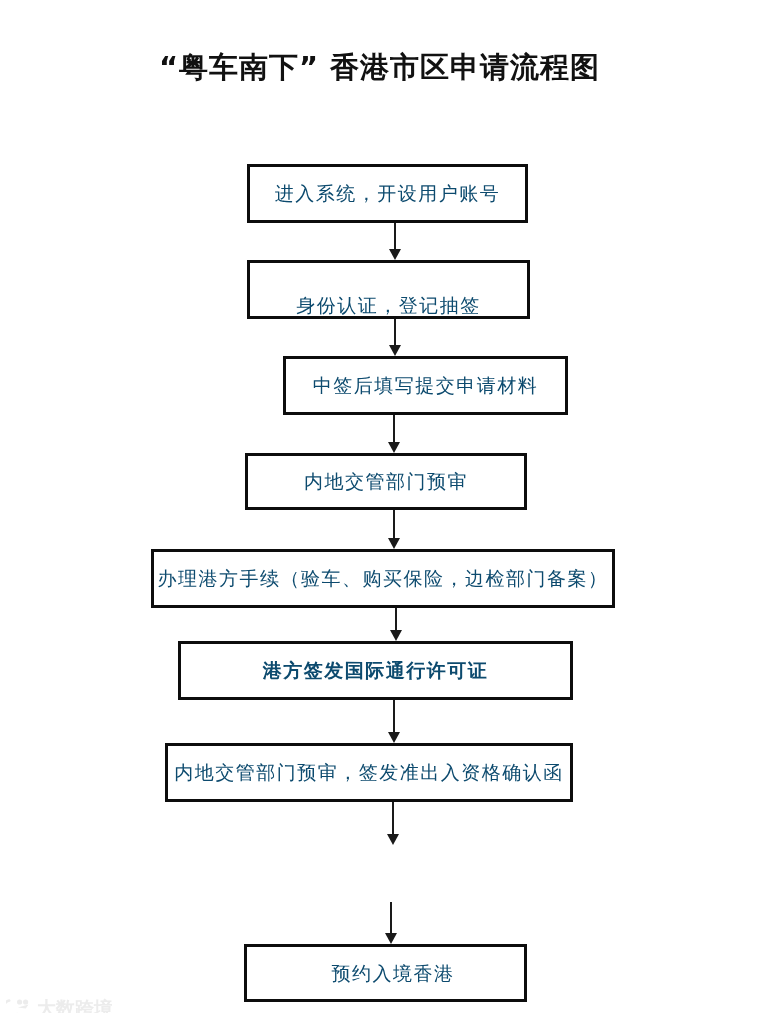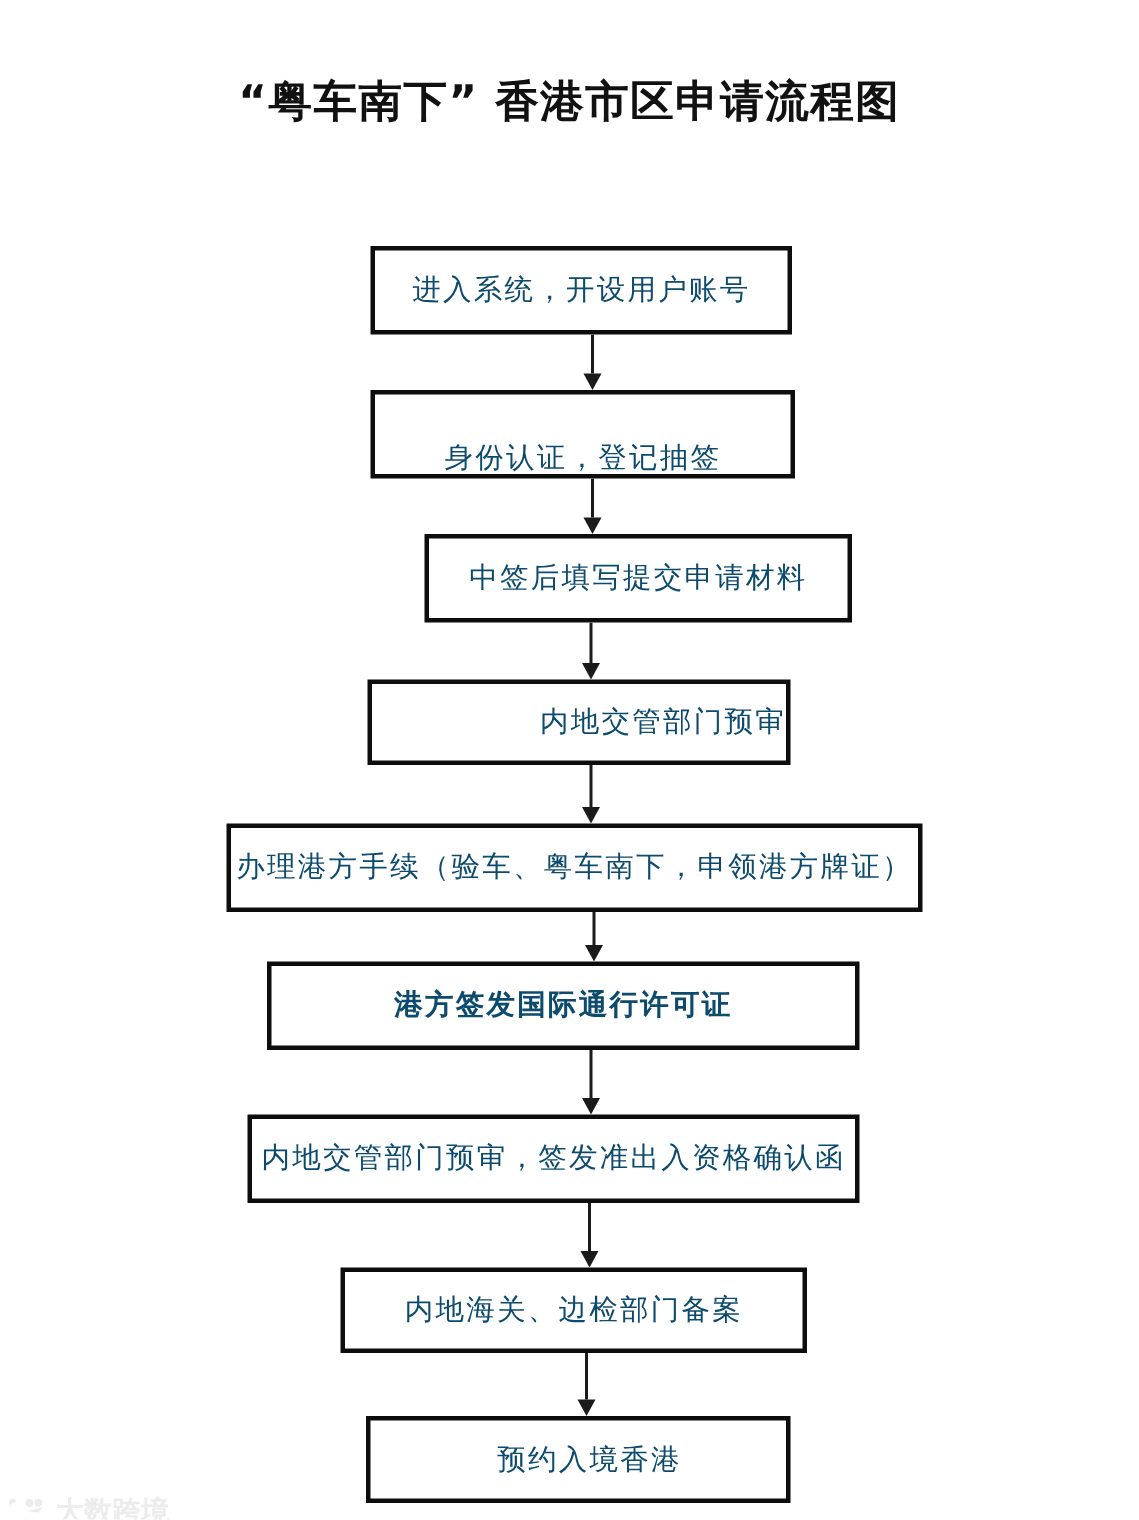--- a/index.html
+++ b/index.html
@@ -161,39 +161,36 @@
   </div>
 
   <div class="node" style="left:247px; top:248px; width:283px; height:59px;align-items:flex-end;">
     <span class="node-label">身份认证，登记抽签</span>
   </div>
 
   <div class="node" style="left:243px; top:344px; width:285px; height:59px;margin-left:40px;">
     <span class="node-label">中签后填写提交申请材料</span>
   </div>
 
-  <div class="node" style="left:245px; top:441px; width:282px; height:57px;justify-content:flex-end;">
+  <div class="node" style="left:245px; top:441px; width:282px; height:57px;">
     <span class="node-label">内地交管部门预审</span>
   </div>
 
   <div class="node" style="left:151px; top:537px; width:464px; height:59px;">
-    <span class="node-label">办理港方手续（验车、粤车南下，申领港方牌证）</span>
+    <span class="node-label">办理港方手续（验车、购买保险，边检部门备案）</span>
   </div>
 
   <div class="node" style="left:178px; top:629px; width:395px; height:59px;font-weight:bold;">
     <span class="node-label">港方签发国际通行许可证</span>
   </div>
 
   <div class="node" style="left:165px; top:731px; width:408px; height:59px;">
     <span class="node-label">内地交管部门预审，签发准出入资格确认函</span>
   </div>
 
-  <div class="node" style="left:227px; top:833px; width:311px; height:57px;">
-    <span class="node-label">内地海关、边检部门备案</span>
-  </div>
 
   <div class="node" style="left:244px; top:932px; width:283px; height:58px;padding-left:15px;">
     <span class="node-label">预约入境香港</span>
   </div>
 
   <div class="watermark">
     <svg class="wm-logo" viewBox="0 0 26 22">
       <path d="M3.2 3.5 a8.2 8.2 0 1 0 8.0 13.6" fill="none" stroke="#ececec" stroke-width="2.6" stroke-linecap="round"></path>
       <circle cx="13.6" cy="5.0" r="2.6" fill="#ececec"></circle>
       <circle cx="19.6" cy="5.0" r="2.6" fill="#ececec"></circle>

